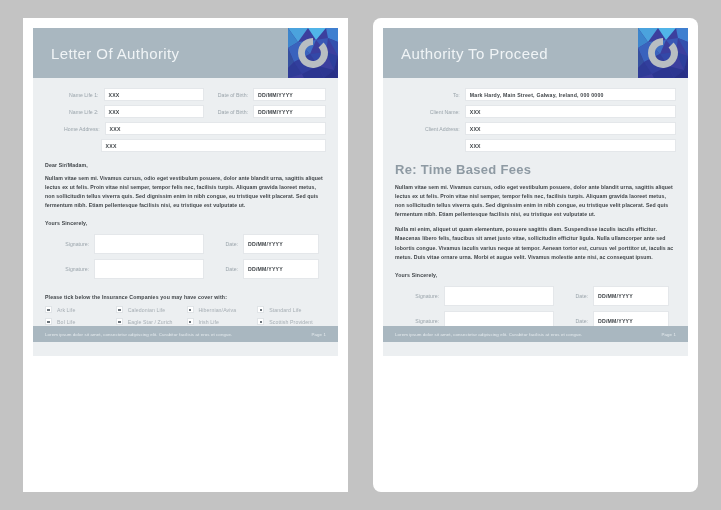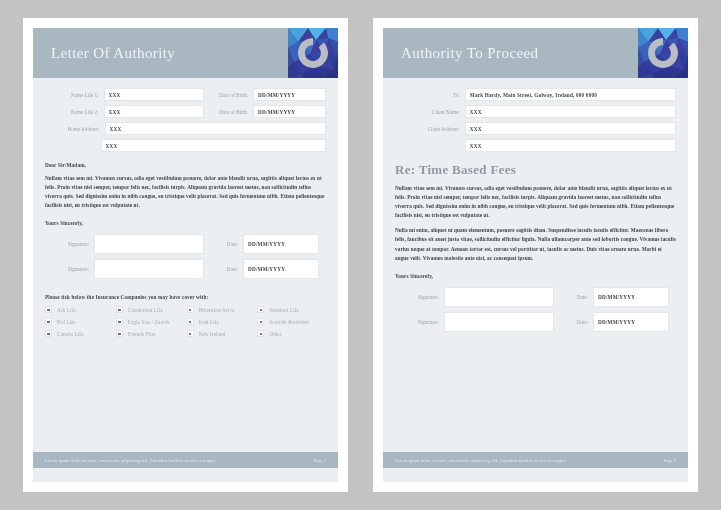--- a/index.html
+++ b/index.html
@@ -14,28 +14,27 @@
   
   .sheet{
     position:absolute;
     top:18px;
     width:325px;height:474px;
     background:#ffffff;
     box-sizing:border-box;
     padding:10px 10px 0 10px;
   }
   #sheet-left{left:23px;}
-  #sheet-right{left:373px;}
+  #sheet-right{left:373px;border-radius:8px;}
 
   .page-body{
     position:relative;
-    width:305px;height:454px;
+    width:305px;height:328px;
     background:#eceff1;
     box-sizing:border-box;
-    font-family:Liberation Serif, serif;
   }
 
   
   .doc-header{
     position:relative;
     height:50px;
     background:#a9b7c0;
     display:flex;align-items:center;
   }
   .doc-title{

